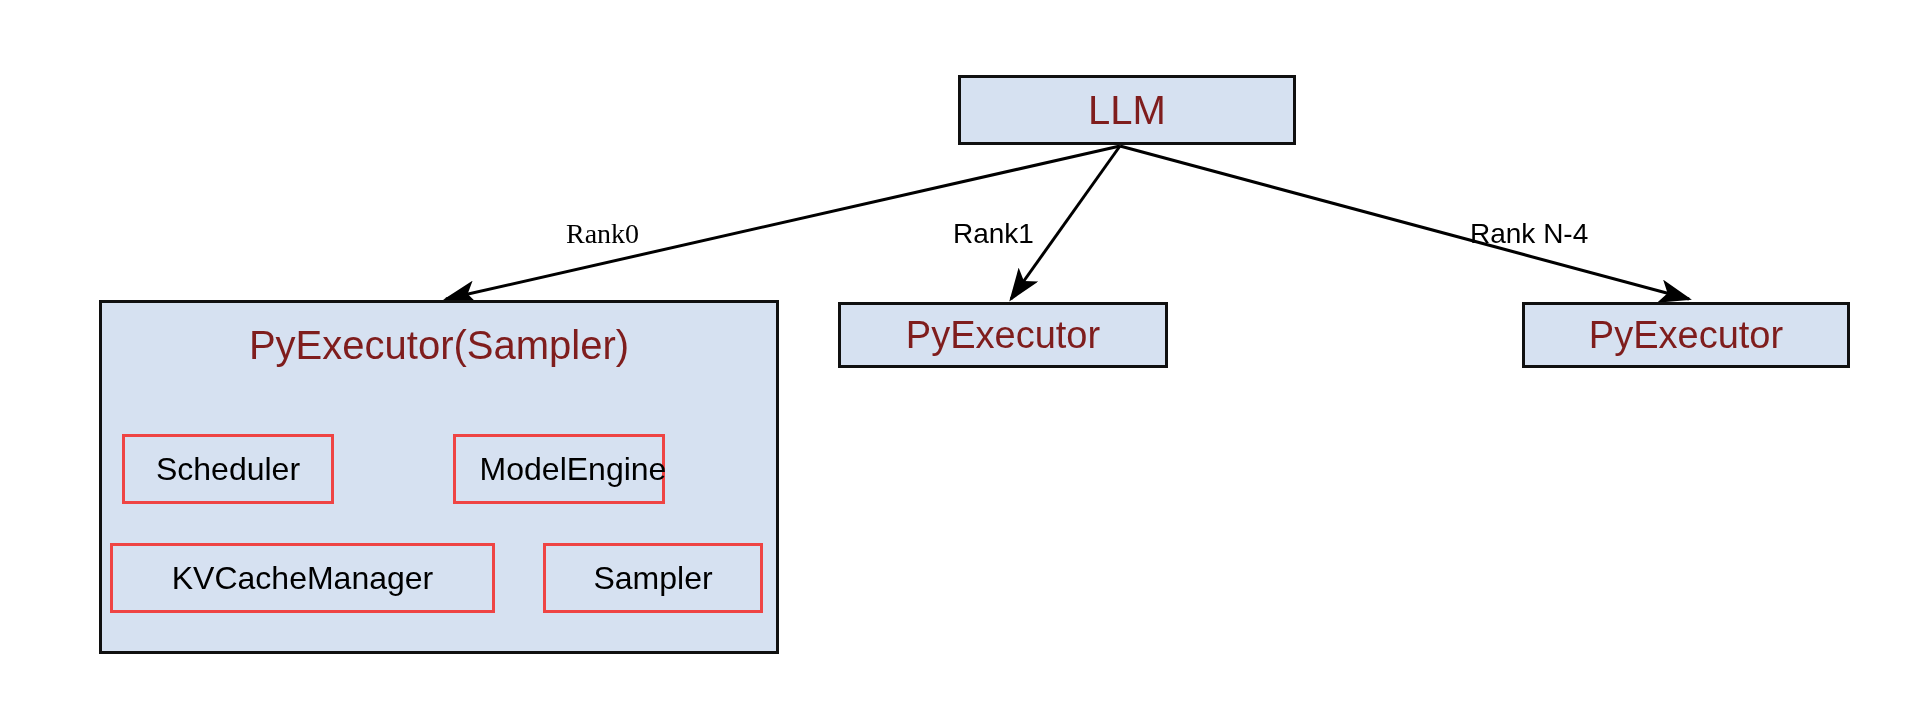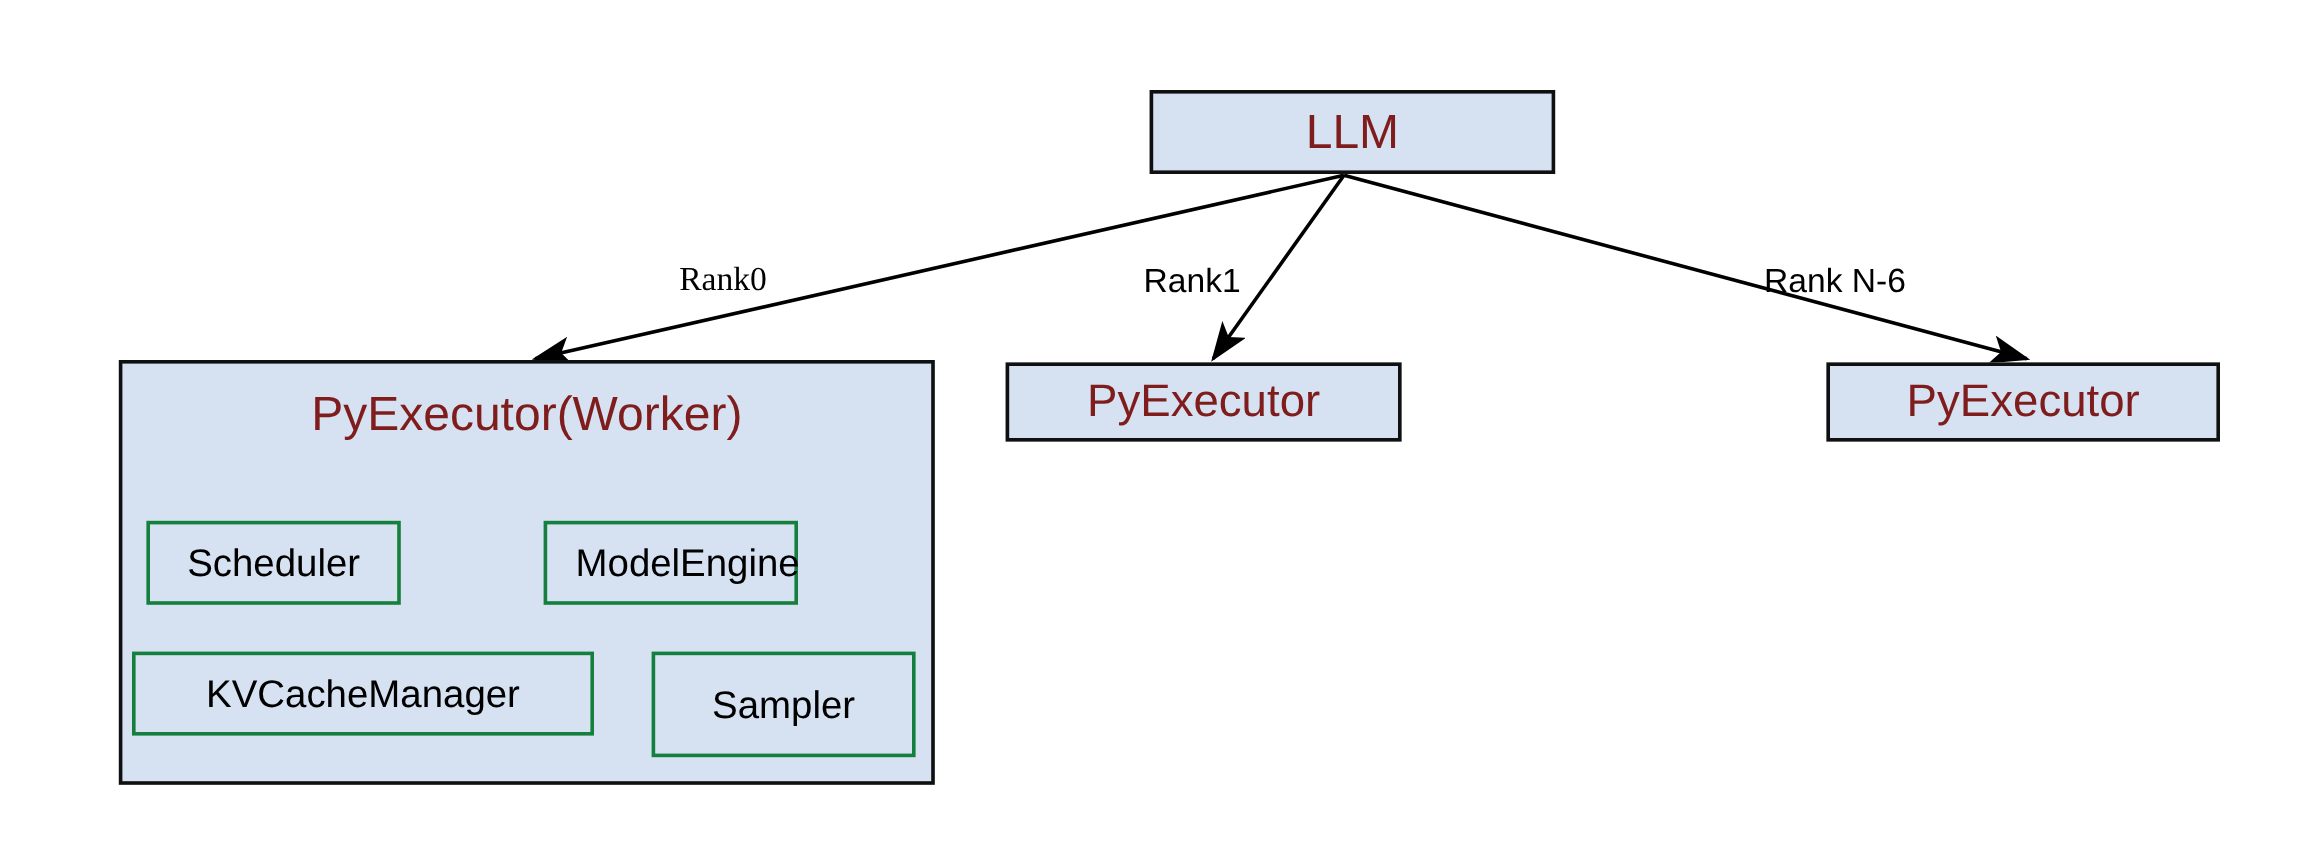--- a/index.html
+++ b/index.html
@@ -62,31 +62,31 @@
     align-items: flex-start;
     padding-top: 22px;
     font-size: 40px;
   }
 
   
   .inner-node {
     position: absolute;
     box-sizing: border-box;
     background: #d6e1f1;
-    border: 3px solid #15803d;
+    border: 3px solid #ef4444;
     display: flex;
     align-items: center;
     justify-content: center;
     font-size: 32px;
     white-space: nowrap;
   }
   #node-scheduler  { left: 122px; top: 434px; width: 212px; height: 70px; }
   #node-modelengine{ left: 453px; top: 434px; width: 212px; height: 70px; padding-left: 28px; }
   #node-kvcache    { left: 110px; top: 543px; width: 385px; height: 70px; }
-  #node-sampler    { left: 543px; top: 543px; width: 220px; height: 88px; }
+  #node-sampler    { left: 543px; top: 543px; width: 220px; height: 70px; }
 
   
   #node-pyexec-rank1 {
     left: 838px;
     top: 302px;
     width: 330px;
     height: 66px;
     font-size: 38px;
   }
   #node-pyexec-rankn {
@@ -123,28 +123,28 @@
 
     <line x1="1120" y1="146" x2="446" y2="299" stroke="#000000" stroke-width="3" marker-end="url(#arrowhead)"></line>
 
     <line x1="1120" y1="146" x2="1011" y2="299" stroke="#000000" stroke-width="3" marker-end="url(#arrowhead)"></line>
 
     <line x1="1120" y1="146" x2="1689" y2="299" stroke="#000000" stroke-width="3" marker-end="url(#arrowhead)"></line>
   </svg>
 
   <div class="edge-label" id="label-rank0">Rank0</div>
   <div class="edge-label" id="label-rank1">Rank1</div>
-  <div class="edge-label" id="label-rankn">Rank N-6</div>
+  <div class="edge-label" id="label-rankn">Rank N-4</div>
 
   <div class="node center" id="node-llm">
     <span class="node-label">LLM</span>
   </div>
 
   <div class="node" id="node-worker">
-    <span class="node-label">PyExecutor(Worker)</span>
+    <span class="node-label">PyExecutor(Sampler)</span>
   </div>
 
   <div class="inner-node" id="node-scheduler">
     <span class="node-label">Scheduler</span>
   </div>
 
   <div class="inner-node" id="node-modelengine">
     <span class="node-label">ModelEngine</span>
   </div>
 

